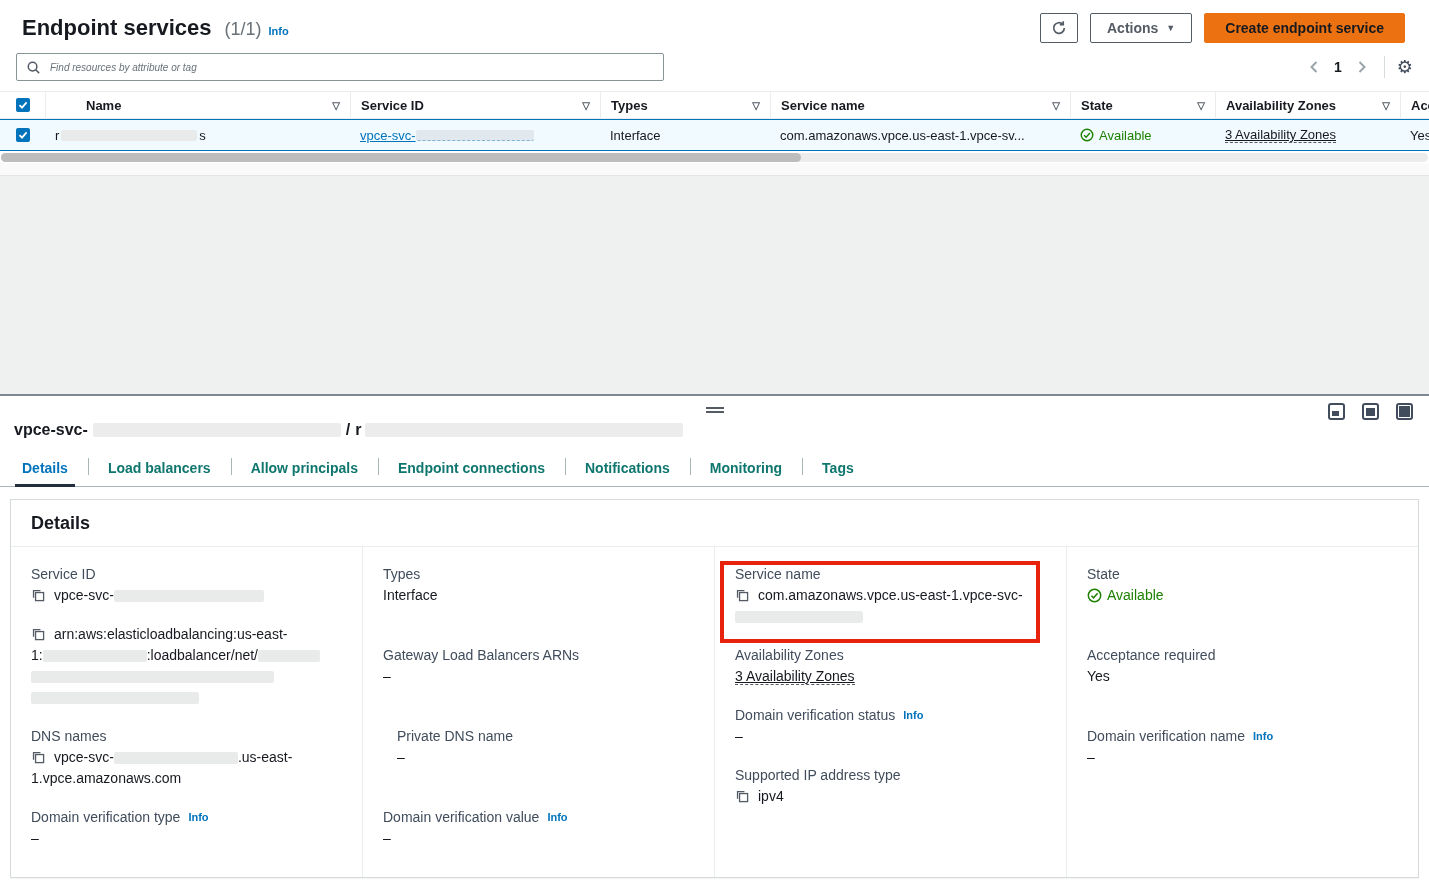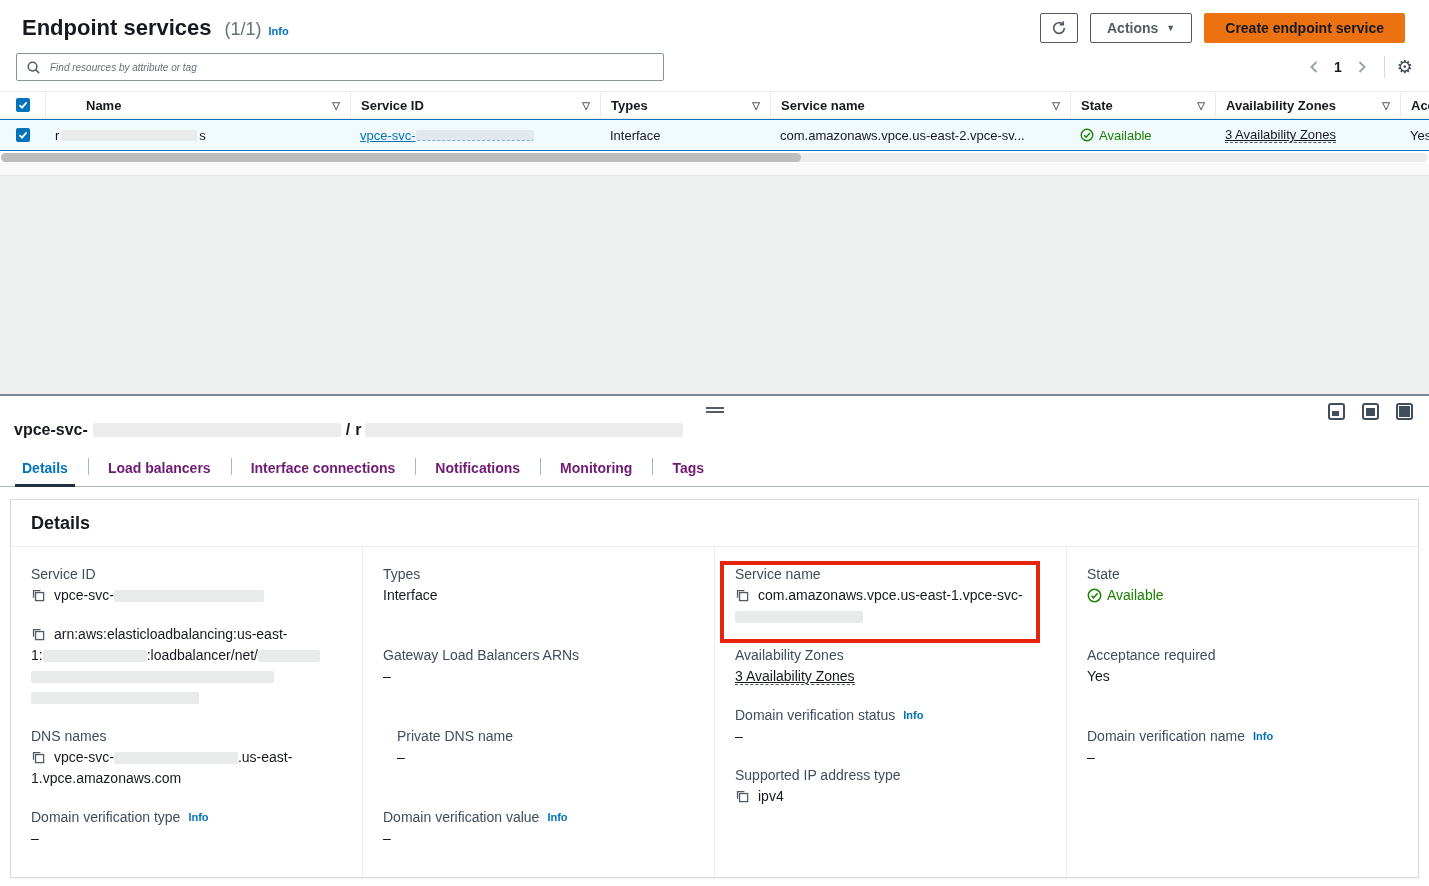--- a/index.html
+++ b/index.html
@@ -76,21 +76,21 @@
   .layout-btns { position:absolute; top:7px; right:16px; display:flex; gap:17px; }
   .lbtn { width:17px; height:17px; border:2px solid #414d5c; border-radius:3px; position:relative; background:#fff; cursor:pointer; padding:0; }
   .lbtn .fill { position:absolute; background:#414d5c; }
   .lbtn1 .fill { left:2px; bottom:2px; width:7px; height:5px; }
   .lbtn2 .fill { left:2px; bottom:2px; width:9px; height:8px; }
   .lbtn3 .fill { left:1px; top:1px; right:1px; bottom:1px; }
   .panel-title { padding:2px 16px 0 14px; font-size:16px; font-weight:700; display:flex; align-items:center; gap:5px; }
   .panel-title .redact { height:14px; background:#ececec; }
   
   .tabs { display:flex; margin-top:12px; border-bottom:1px solid #aab7b8; padding:0 2px; }
-  .tab { position:relative; padding:9px 20px 10px; font-size:14px; font-weight:700; color:#701a75; cursor:pointer; }
+  .tab { position:relative; padding:9px 20px 10px; font-size:14px; font-weight:700; color:#0f766e; cursor:pointer; }
   .tab + .tab::before { content:""; position:absolute; left:0; top:7px; bottom:11px; width:1px; background:#aab7b8; }
   .tab.active { color:#0073bb; }
   .tab.active::after { content:""; position:absolute; left:13px; right:13px; bottom:-1px; height:3px; background:#232f3e; }
   
   .card { flex:1; margin:12px 10px 8px; border:1px solid #d5dbdb; background:#fff;
           display:flex; flex-direction:column; box-shadow:0 1px 1px rgba(0,0,0,0.04); }
   .card-header { padding:13px 20px 12px; font-size:18px; font-weight:700; border-bottom:1px solid #eaeded; }
   .card-body { flex:1; display:flex; align-items:stretch; }
   .dcol { flex:1; padding:17px 20px 10px; }
   .dcol + .dcol { border-left:1px solid #eaeded; }
@@ -213,21 +213,21 @@
     <div class="td col-name">
       <span>r</span>
         <span class="redact" style="width:136px;margin:0 2px;"></span>
         <span>s</span>
     </div>
     <div class="td col-sid">
       <span class="link" style="text-decoration:underline;">vpce-svc-</span>
         <span class="redact redact-blue" style="width:118px;"></span>
     </div>
     <div class="td col-types">Interface</div>
-    <div class="td col-sname">com.amazonaws.vpce.us-east-2.vpce-sv...</div>
+    <div class="td col-sname">com.amazonaws.vpce.us-east-1.vpce-sv...</div>
     <div class="td col-state">
       <span class="state-cell">
         <span>
           <svg width="14" height="14" viewBox="0 0 16 16">
               <circle cx="8" cy="8" r="6.6" fill="none" stroke="#1d8102" stroke-width="1.6"></circle>
               <path d="M4.7 8.3 L7 10.5 L11.3 5.7" fill="none" stroke="#1d8102" stroke-width="1.6"></path>
             </svg>
         </span>
         <span>Available</span>
       </span>
@@ -268,21 +268,22 @@
     <span>vpce-svc-</span>
       <span class="redact" style="width:248px;"></span>
     <span>/</span>
     <span>r</span>
       <span class="redact" style="width:318px;margin-left:-2px;"></span>
   </div>
 
   <div class="tabs">
     <div class="tab active">Details</div>
     <div class="tab">Load balancers</div>
-    <div class="tab">Interface connections</div>
+    <div class="tab">Allow principals</div>
+    <div class="tab">Endpoint connections</div>
     <div class="tab">Notifications</div>
     <div class="tab">Monitoring</div>
     <div class="tab">Tags</div>
   </div>
 
   <div class="card">
     <div class="card-header">Details</div>
     <div class="card-body">
 
       <div class="dcol">

